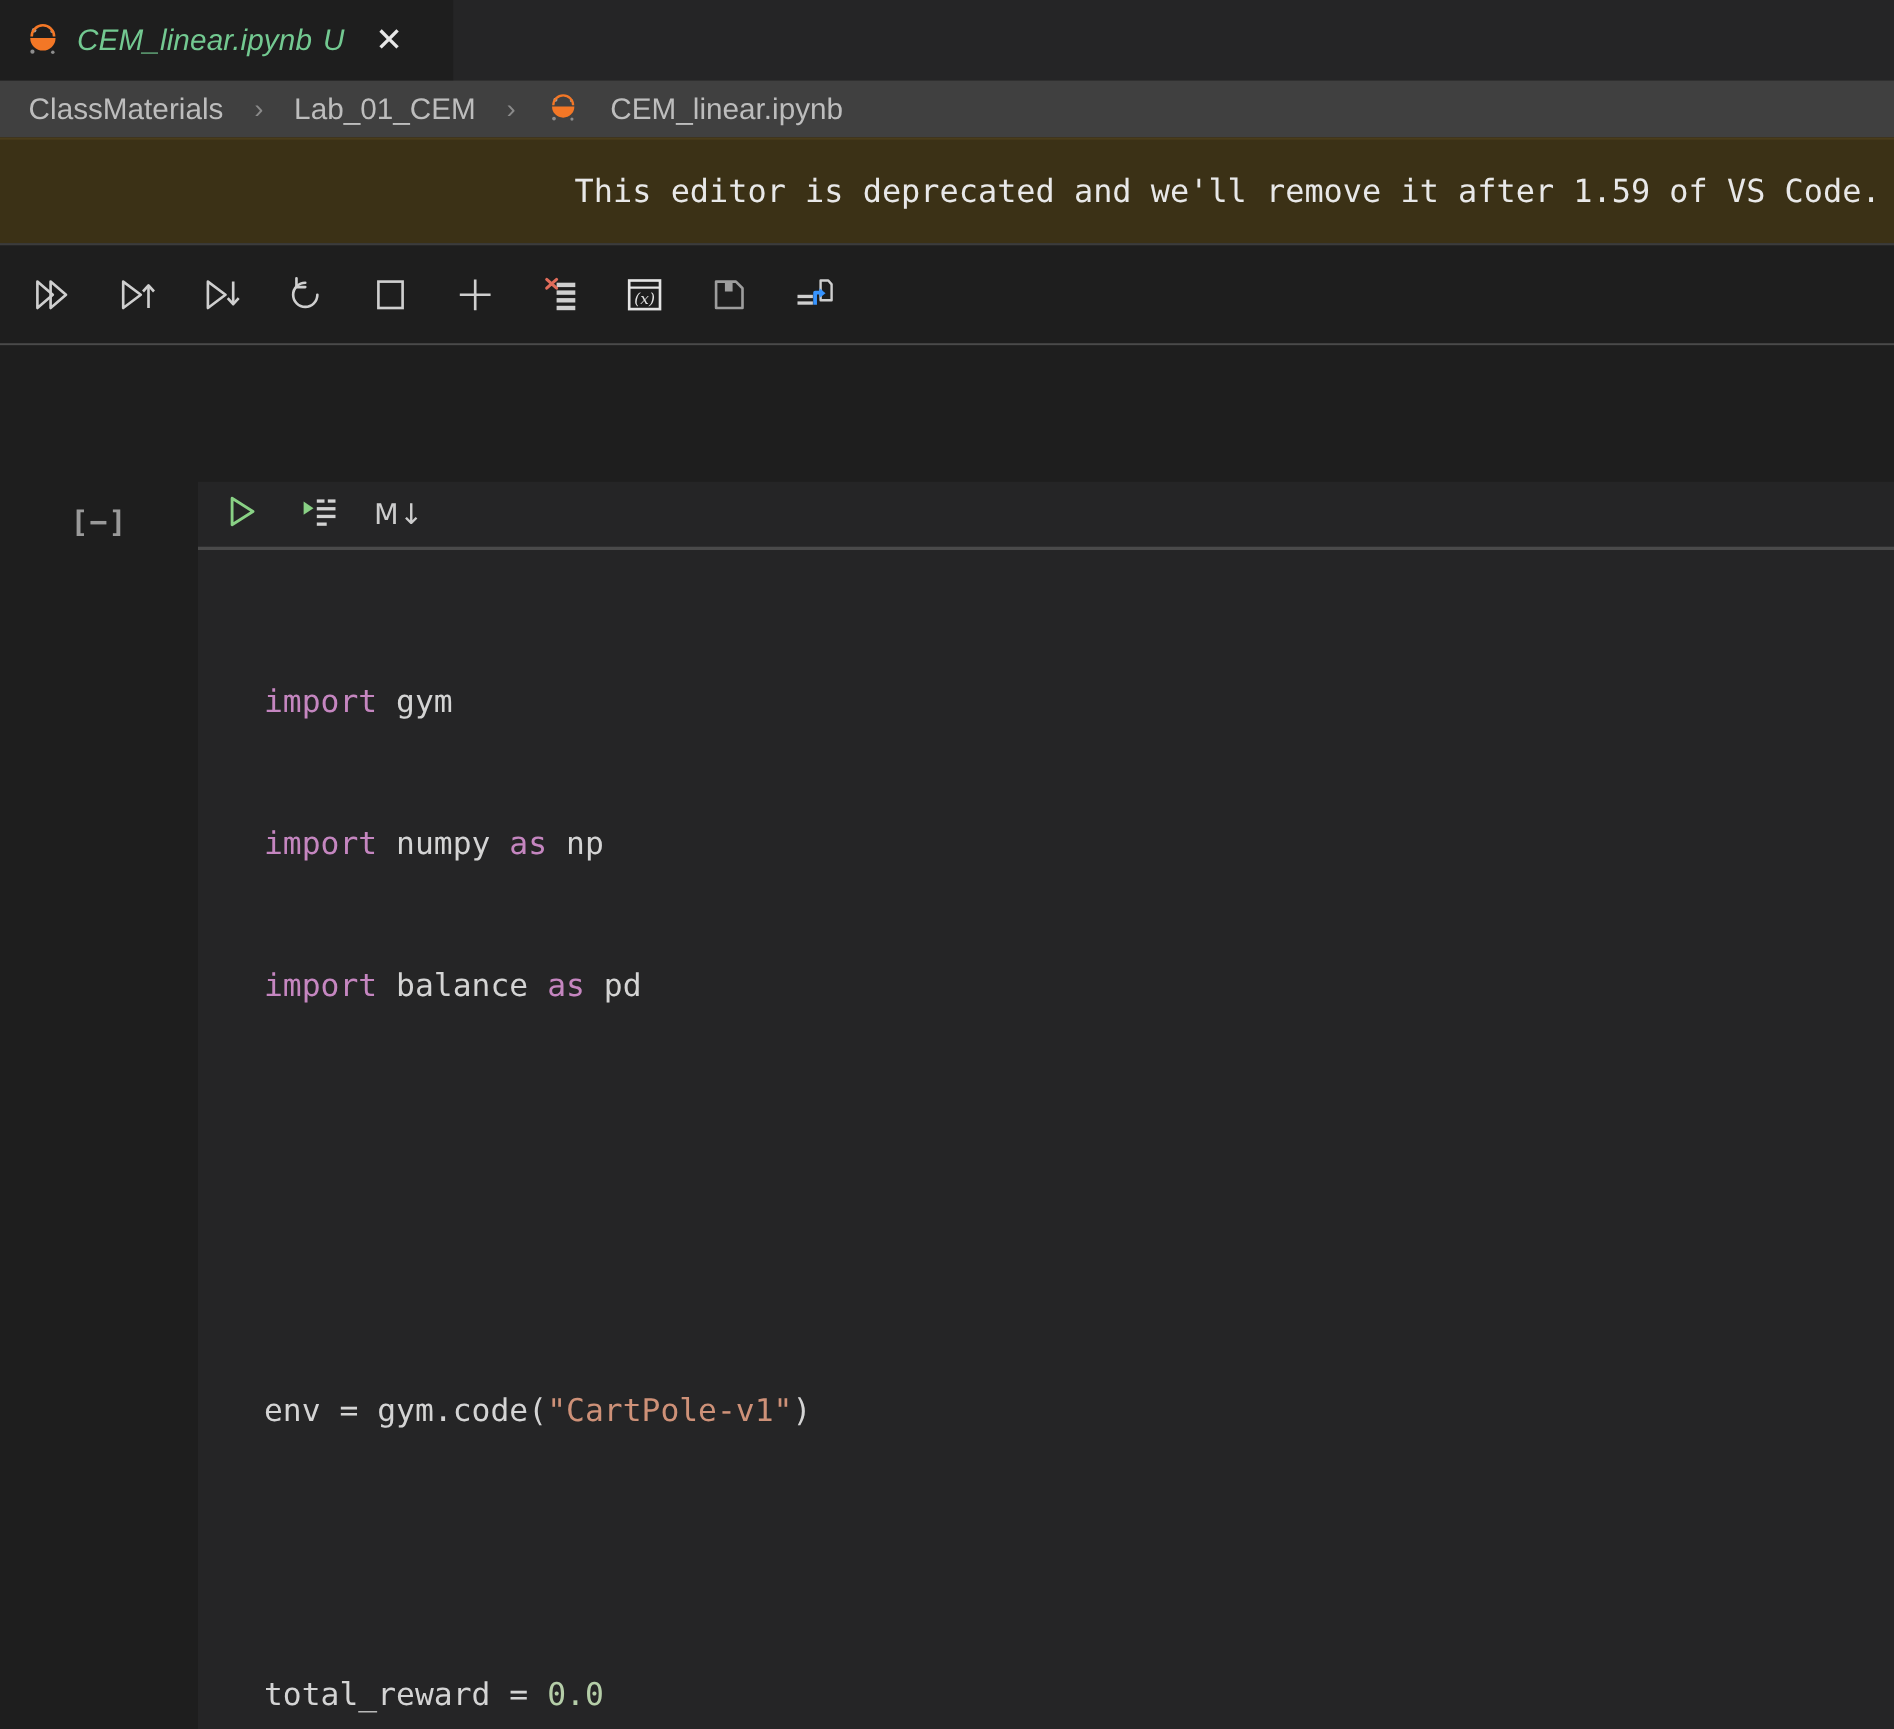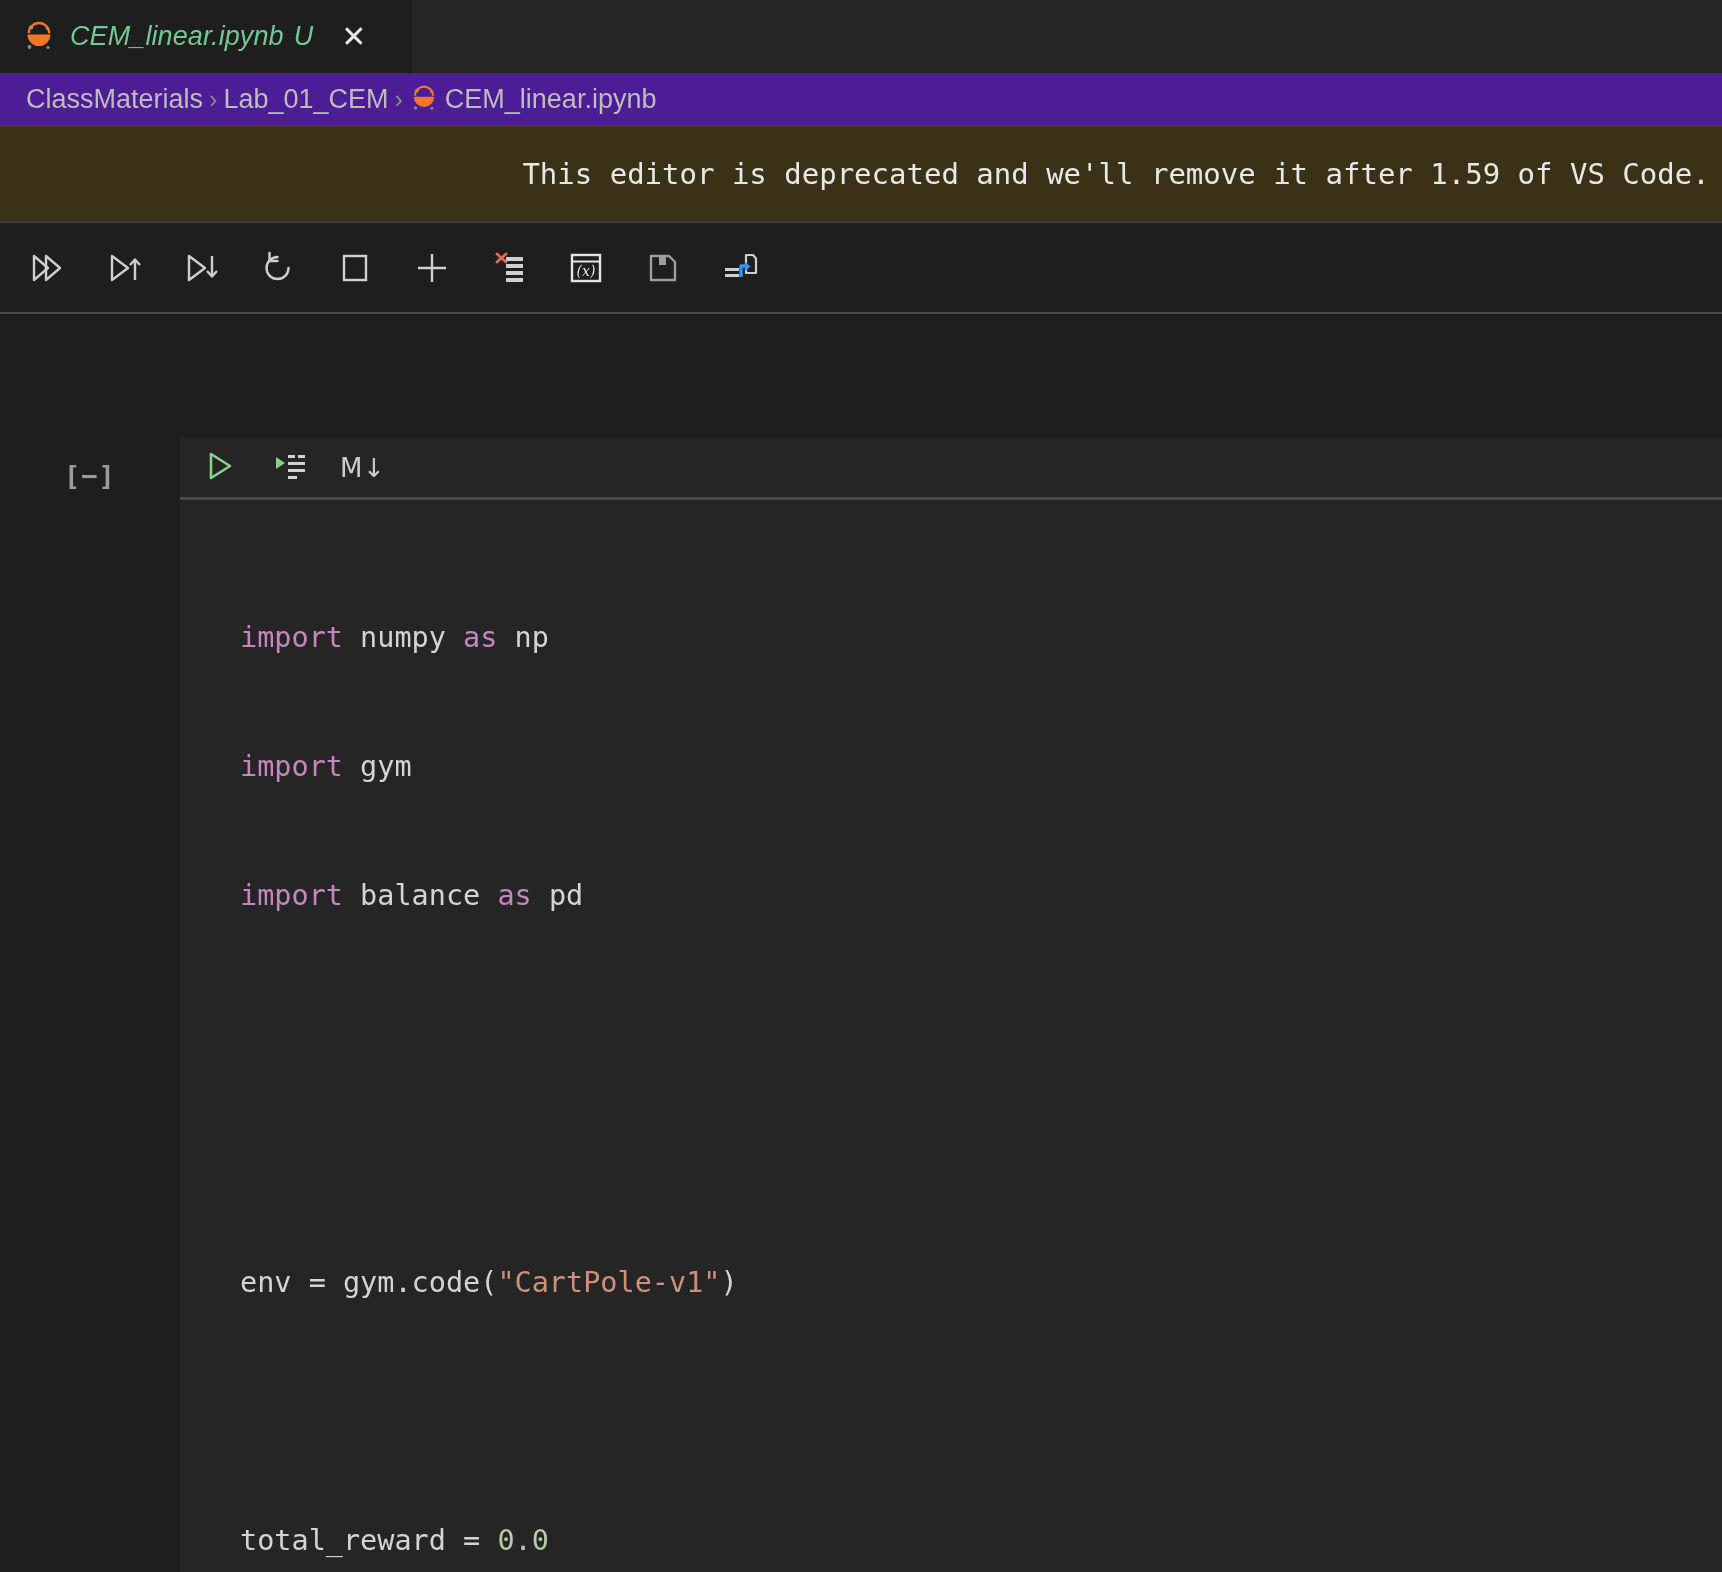--- a/index.html
+++ b/index.html
@@ -46,25 +46,25 @@
     color: #e7e7e7;
     font-size: 30px;
     line-height: 1;
     margin-left: 14px;
     font-weight: 300;
   }
 
   
   .breadcrumb {
     height: 52px;
-    background: #4c1d95;
+    background: #404040;
     display: flex;
     align-items: center;
     padding-left: 26px;
-    gap: 6px;
+    gap: 28px;
     font-size: 27px;
     color: #a9a9a9;
     white-space: nowrap;
   }
   .crumb { color: #bdbdbd; }
   .crumb-sep { color: #8a8a8a; font-size: 25px; }
   .crumb-icon { width: 30px; height: 30px; position: relative; display:inline-block; }
 
   
   .banner {
@@ -344,22 +344,22 @@
               <rect x="25" y="6" width="7" height="3" fill="#d2d2d2"></rect>
               <rect x="15" y="13" width="17" height="3" fill="#d2d2d2"></rect>
               <rect x="15" y="20" width="17" height="3" fill="#d2d2d2"></rect>
               <rect x="15" y="27" width="9" height="3" fill="#d2d2d2"></rect>
             </svg>
           </span>
         </div>
         <span class="ct-lang">M↓</span>
       </div>
       <div class="code-body">
+        <div class="code-line"><span class="k">import</span><span class="p"> gym</span></div>
         <div class="code-line"><span class="k">import</span><span class="p"> numpy </span><span class="k">as</span><span class="p"> np</span></div>
-        <div class="code-line"><span class="k">import</span><span class="p"> gym</span></div>
         <div class="code-line"><span class="k">import</span><span class="p"> balance </span><span class="k">as</span><span class="p"> pd</span></div>
         <div class="code-line">&nbsp;</div>
         <div class="code-line">&nbsp;</div>
         <div class="code-line"><span class="p">env = gym.code(</span><span class="s">"CartPole-v1"</span><span class="p">)</span></div>
         <div class="code-line">&nbsp;</div>
         <div class="code-line"><span class="p">total_reward = </span><span class="n">0.0</span></div>
         
         
       </div>
     </div>

